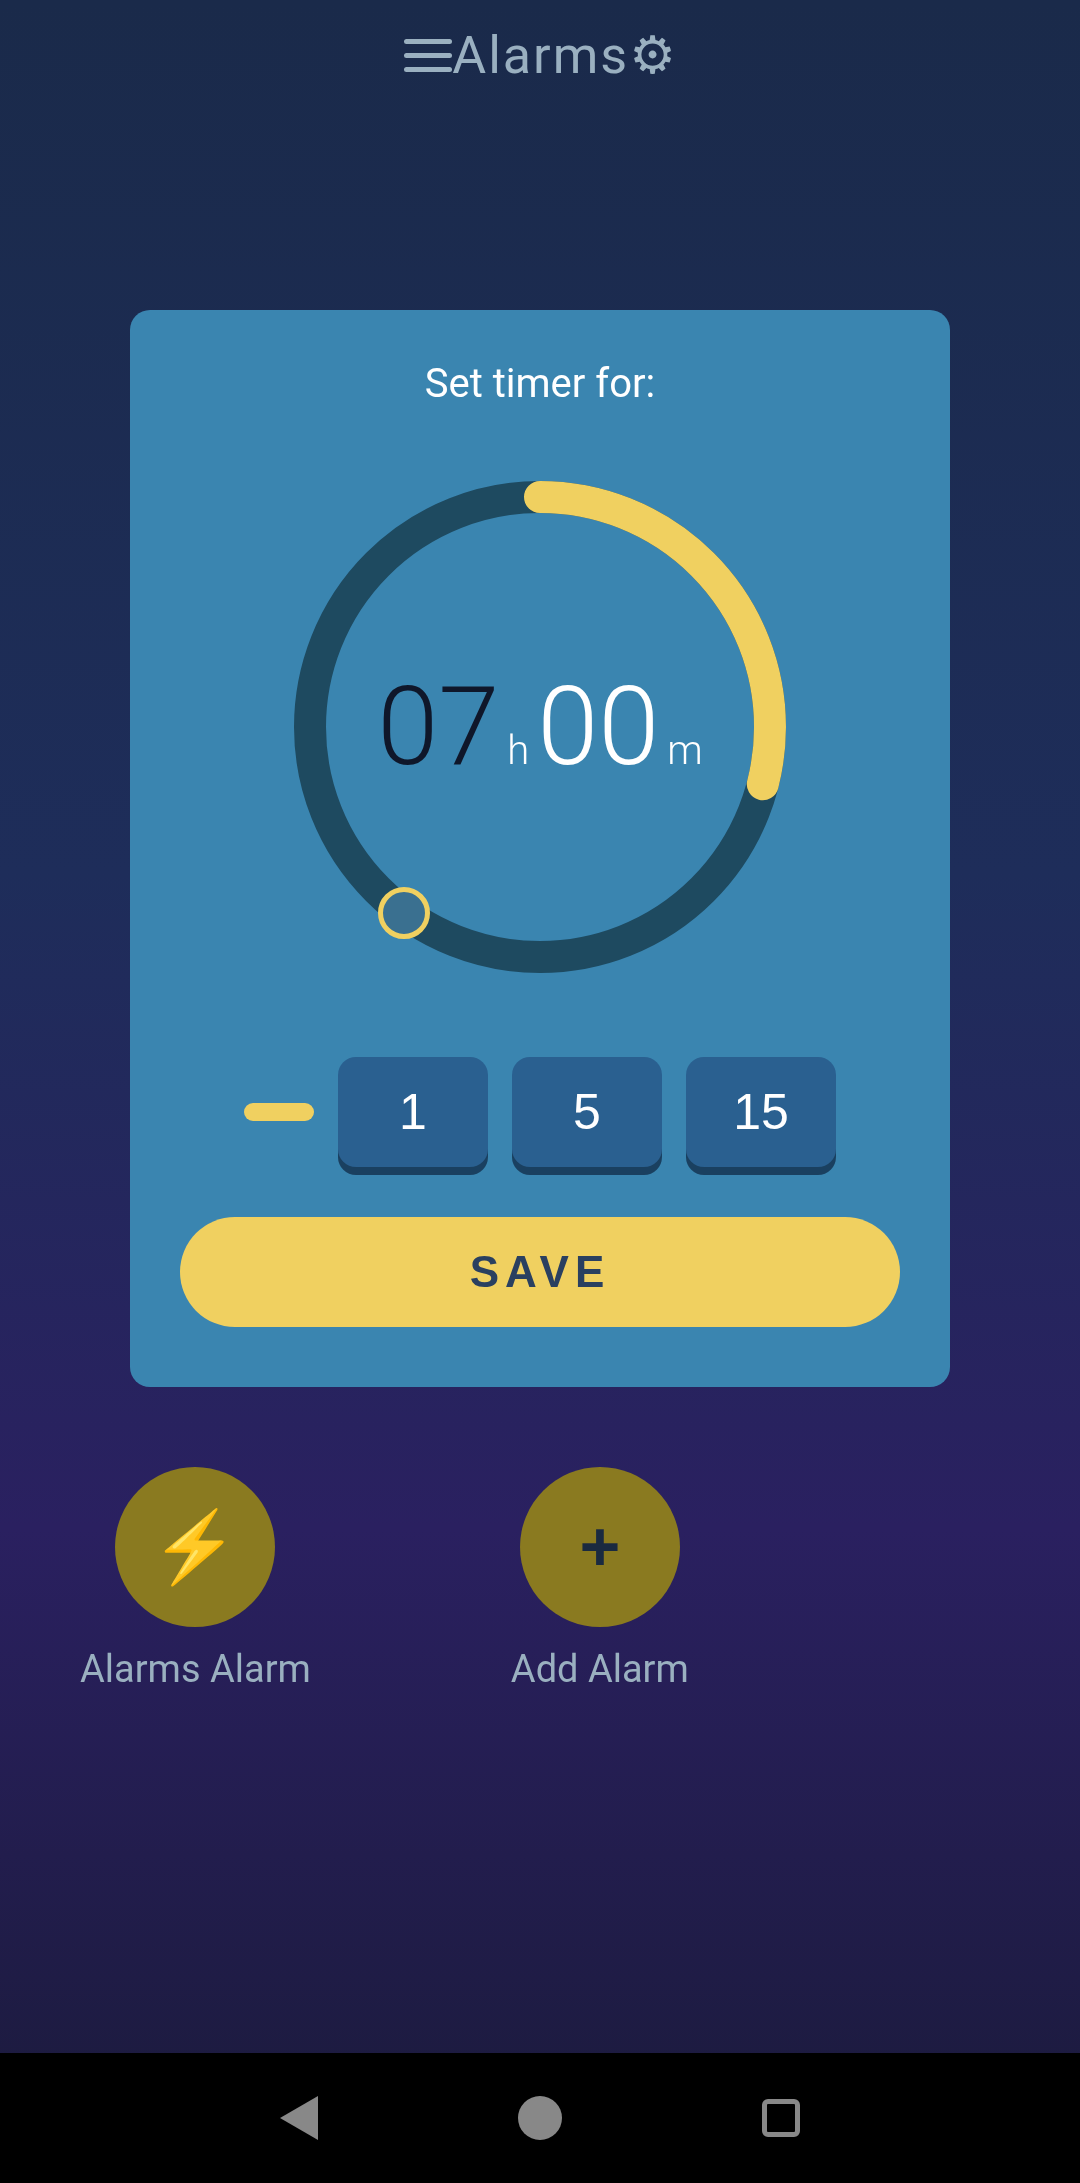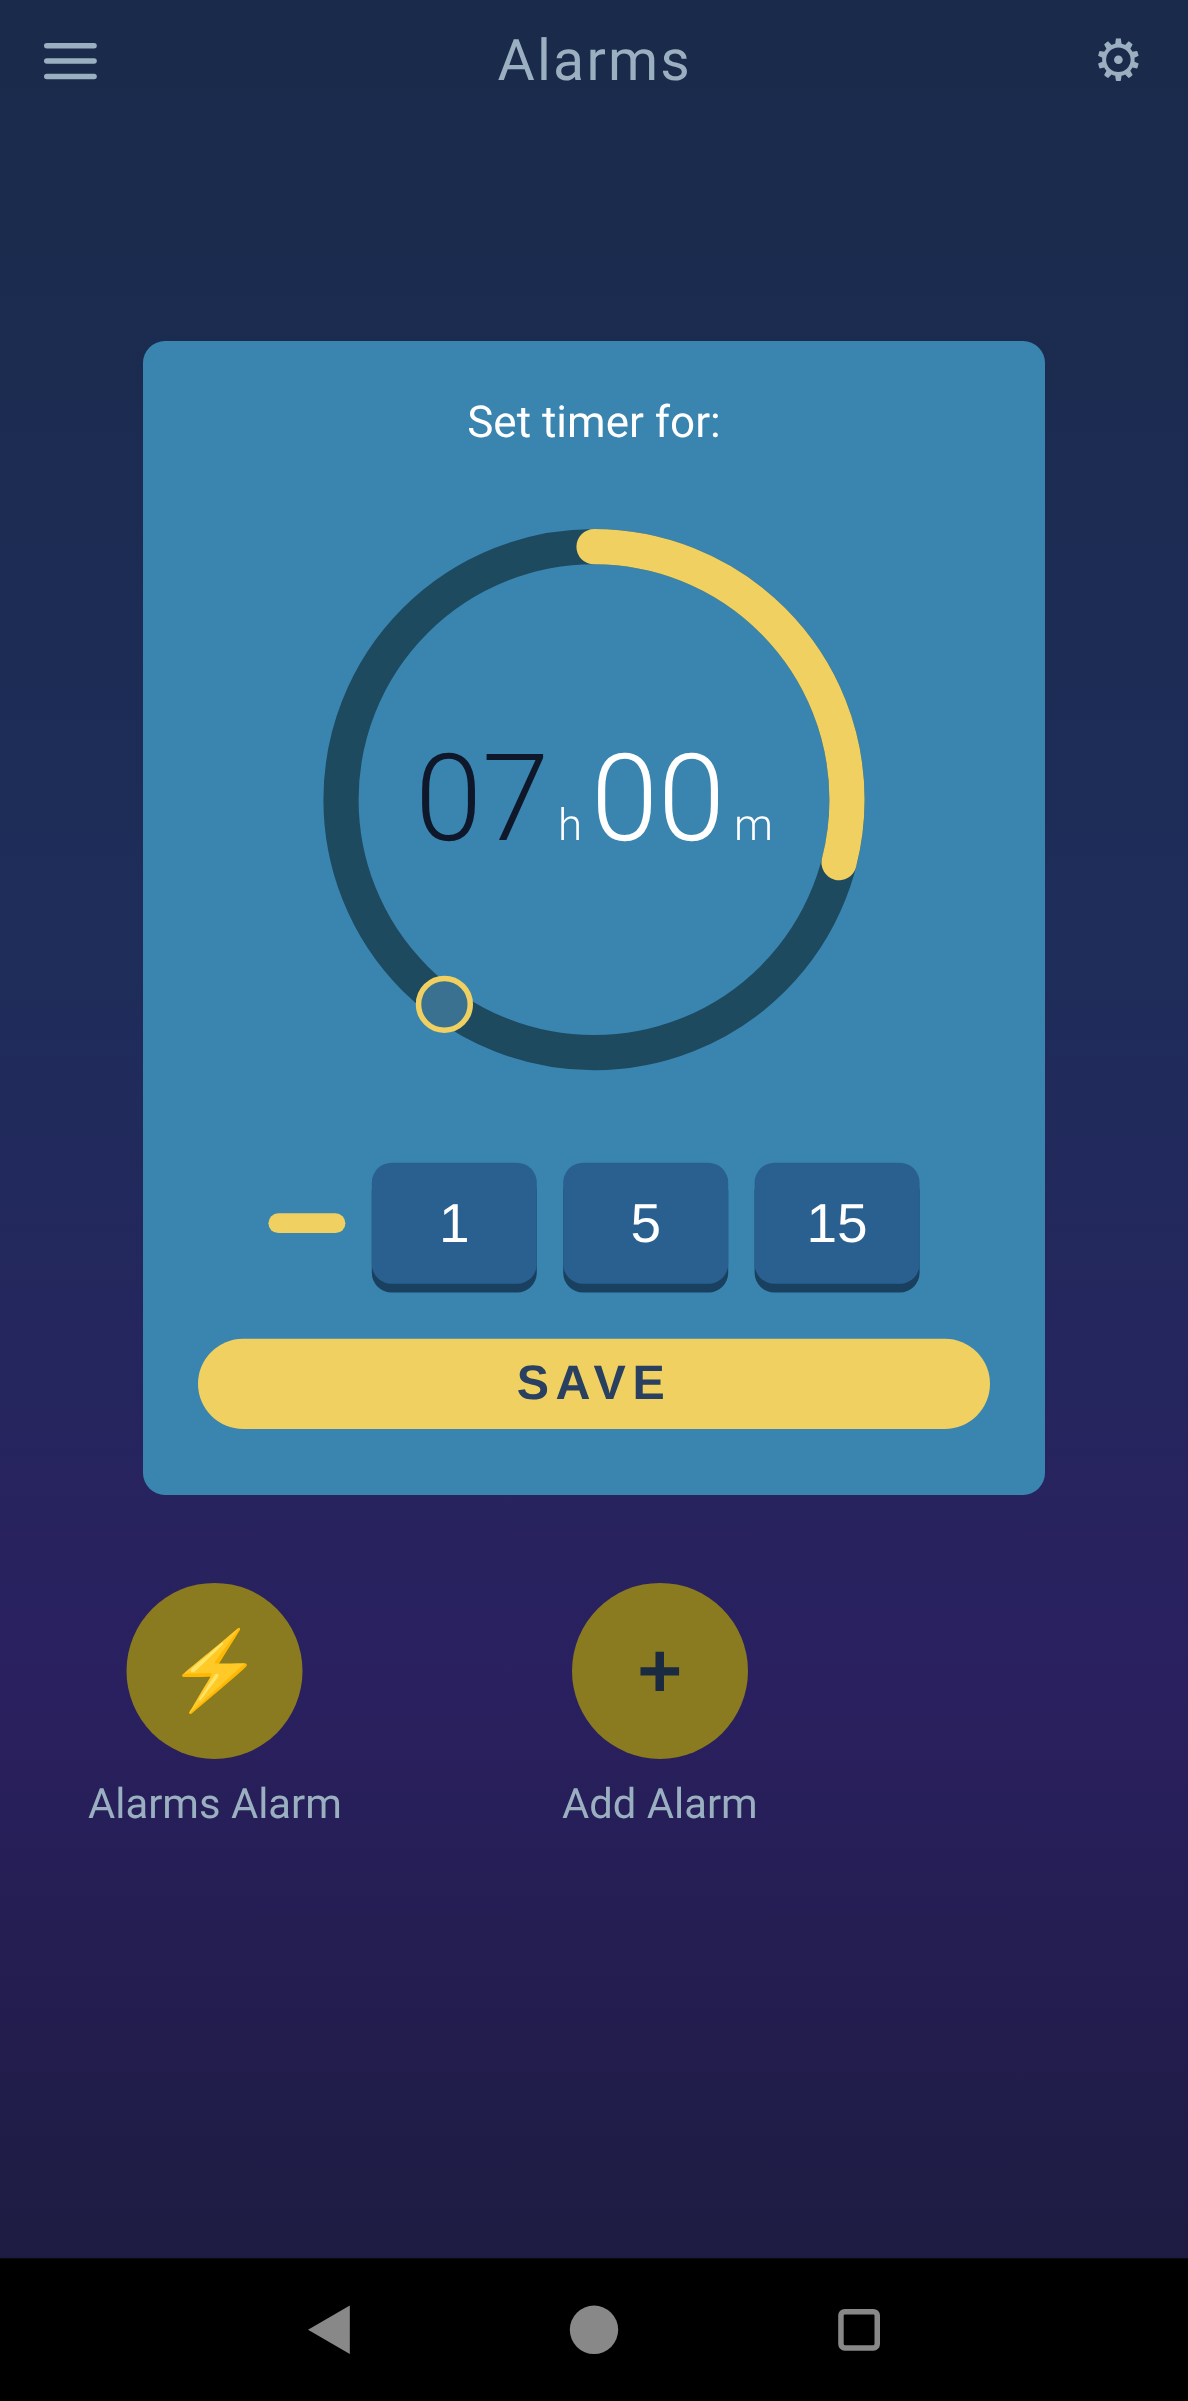--- a/index.html
+++ b/index.html
@@ -10,21 +10,21 @@
       background: linear-gradient(180deg, #1a2a4a 0%, #1e2d5a 40%, #2a2060 70%, #1a1a3a 100%);
       font-family: 'Roboto', Arial, sans-serif;
       overflow: hidden;
       position: relative;
     }
 
     
     .app-bar {
       display: flex;
       align-items: center;
-      justify-content: space-between;
+      justify-content: center;
       padding: 0 40px;
       height: 110px;
       background: transparent;
     }
 
     .menu-icon {
       display: flex;
       flex-direction: column;
       gap: 9px;
       cursor: pointer;
@@ -163,21 +163,21 @@
       align-items: center;
       justify-content: center;
     }
 
     
     .save-btn {
       background: #f0d060;
       border: none;
       border-radius: 60px;
       width: 100%;
-      height: 82px;
+      height: 110px;
       font-size: 44px;
       font-weight: 700;
       color: #2a4060;
       letter-spacing: 6px;
       cursor: pointer;
     }
 
     
     .bottom-actions {
       display: flex;

